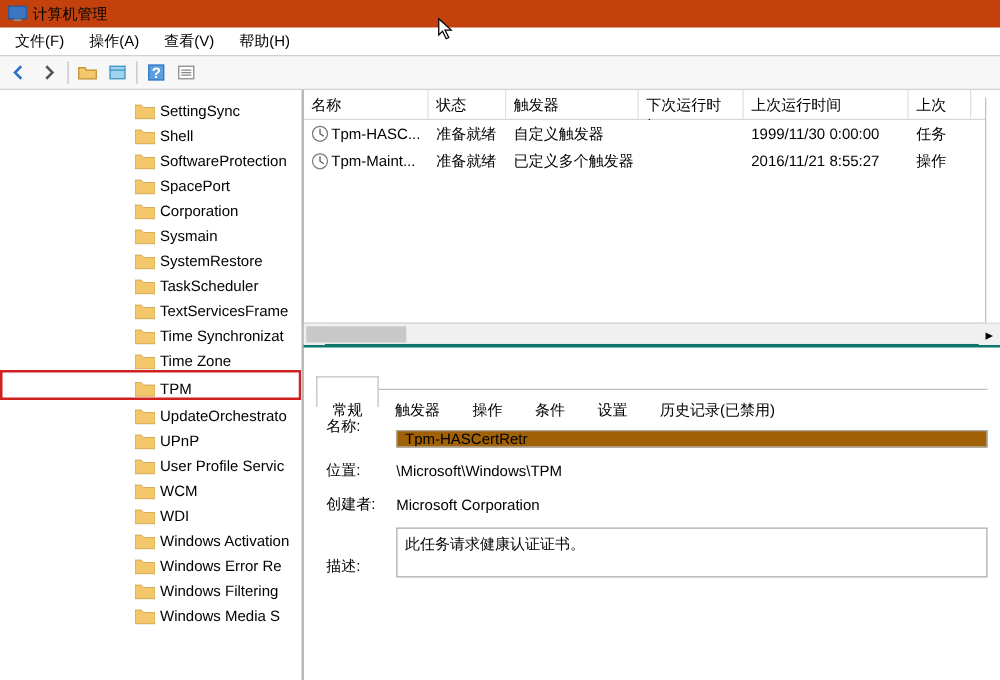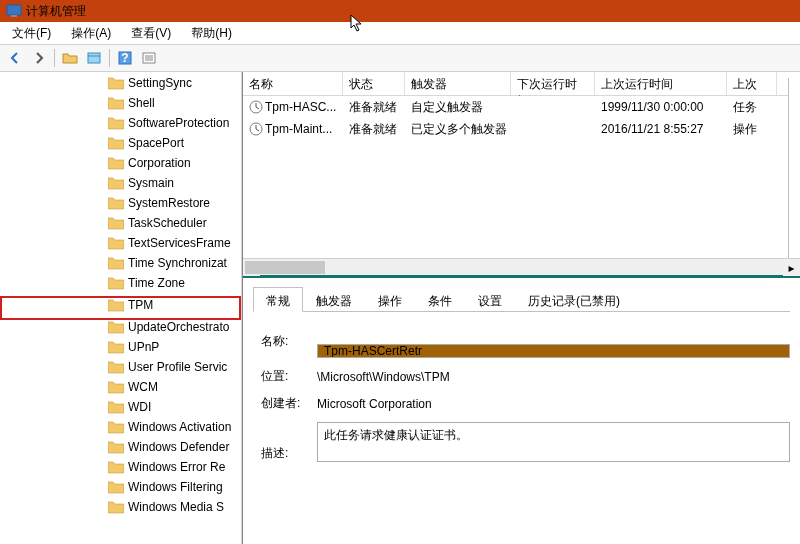--- a/index.html
+++ b/index.html
@@ -7,37 +7,37 @@
 .titlebar { height:22px; background:#c2410c; display:flex; align-items:center; padding:2px 6px; gap:4px; }
 .titlebar svg { width:16px; height:16px; }
 .menubar { height:22px; display:flex; align-items:center; padding:0 4px; gap:4px; }
 .menubar span { padding:2px 8px; cursor:default; }
 .toolbar { height:28px; border-top:1px solid #d0d0d0; border-bottom:1px solid #d0d0d0; display:flex; align-items:center; padding:0 4px; gap:2px; background:#f7f7f7; }
 .tbtn { width:22px; height:22px; display:flex; align-items:center; justify-content:center; }
 .tbtn svg { width:16px; height:16px; }
 .sep { width:1px; height:18px; background:#c0c0c0; margin:0 2px; }
 .main { display:flex; height:calc(544px - 22px - 22px - 28px); }
 .tree { width:242px; border-right:1px solid #d0d0d0; overflow:hidden; padding-top:4px; background:#fff; }
-.tree-item { display:flex; align-items:flex-start; height:20px; padding-left:108px; gap:4px; white-space:nowrap; }
+.tree-item { display:flex; align-items:flex-end; height:20px; padding-left:108px; gap:4px; white-space:nowrap; }
 .tree-item.selected { border:2px solid #d02020; padding-left:106px; height:24px; }
 .folder-icon { width:16px; height:14px; flex-shrink:0; }
 .right { flex:1; display:flex; flex-direction:column; border-left:1px solid #888; }
 .listwrap { height:206px; display:flex; flex-direction:column; border-bottom:3px solid #0f766e; position:relative; }
 .list-header { display:flex; height:24px; background:#fff; border-bottom:1px solid #d8d8d8; }
 .list-header div { border-right:1px solid #e0e0e0; padding:4px 6px; font-weight:normal; }
 .list-body { flex:1; overflow:auto; background:#fff; }
 .list-row { display:flex; height:22px; align-items:center; }
 .list-row div { padding:2px 6px; white-space:nowrap; overflow:hidden; }
 .clk { width:14px; height:14px; margin-right:2px; display:inline-block; vertical-align:middle; }
 .scrollbar-h { height:17px; background:#f0f0f0; border-top:1px solid #d0d0d0; position:relative; }
 .scrollbar-h .thumb { position:absolute; left:2px; top:2px; width:80px; height:13px; background:#c8c8c8; }
 .scrollbar-h .arr { position:absolute; top:0; width:17px; height:17px; background:#f0f0f0; display:flex; align-items:center; justify-content:center; }
 .details { flex:1; background:#fff; padding:8px 10px; }
 .tabs { display:flex; border-bottom:1px solid #c0c0c0; height:26px; }
-.tab { padding:5px 12px 4px 12px; border:1px solid transparent; border-bottom:none; position:relative; top:1px; }
+.tab { padding:18px 12px 4px 12px; border:1px solid transparent; border-bottom:none; position:relative; top:15px; }
 .tab.active { border-color:#c0c0c0; background:#fff; border-bottom:1px solid #fff; }
 .form { padding:12px 0 0 8px; }
 .form-row { display:flex; align-items:center; margin-bottom:10px; gap:8px; }
 .form-row .lbl { width:48px; }
 .form-row .val { flex:1; }
 .form-row input { width:460px; height:14px; padding:2px 6px; border:1px solid #aaa; background:#a16207;margin-top:20px; }
 .form-row textarea { width:460px; height:40px; padding:4px 6px; border:1px solid #aaa; resize:none; font-family:inherit; }
 .cursor { position:absolute; left:350px; top:14px; width:14px; height:20px; pointer-events:none; }
 .c0 { width:100px; } .c1 { width:62px; } .c2 { width:106px; } .c3 { width:84px; } .c4 { width:132px; } .c5 { width:50px; }
 .sidepanel { position:absolute; right:0; top:78px; width:12px; height:180px; border-left:1px solid #c0c0c0; background:#fff; }
@@ -206,26 +206,20 @@
         <svg class="folder-icon" viewBox="0 0 16 14">
           <path d="M0 2 L5 2 L7 4 L16 4 L16 13 L0 13 Z" fill="#f2c86b" stroke="#c08f2a" stroke-width="0.5"></path>
         </svg>
         <span>WDI</span>
       </div>
       <div class="tree-item">
         <svg class="folder-icon" viewBox="0 0 16 14">
           <path d="M0 2 L5 2 L7 4 L16 4 L16 13 L0 13 Z" fill="#f2c86b" stroke="#c08f2a" stroke-width="0.5"></path>
         </svg>
         <span>Windows Activation</span>
-      </div>
-      <div class="tree-item">
-        <svg class="folder-icon" viewBox="0 0 16 14">
-          <path d="M0 2 L5 2 L7 4 L16 4 L16 13 L0 13 Z" fill="#f2c86b" stroke="#c08f2a" stroke-width="0.5"></path>
-        </svg>
-        <span>Windows Defender</span>
       </div>
       <div class="tree-item">
         <svg class="folder-icon" viewBox="0 0 16 14">
           <path d="M0 2 L5 2 L7 4 L16 4 L16 13 L0 13 Z" fill="#f2c86b" stroke="#c08f2a" stroke-width="0.5"></path>
         </svg>
         <span>Windows Error Re</span>
       </div>
       <div class="tree-item">
         <svg class="folder-icon" viewBox="0 0 16 14">
           <path d="M0 2 L5 2 L7 4 L16 4 L16 13 L0 13 Z" fill="#f2c86b" stroke="#c08f2a" stroke-width="0.5"></path>

